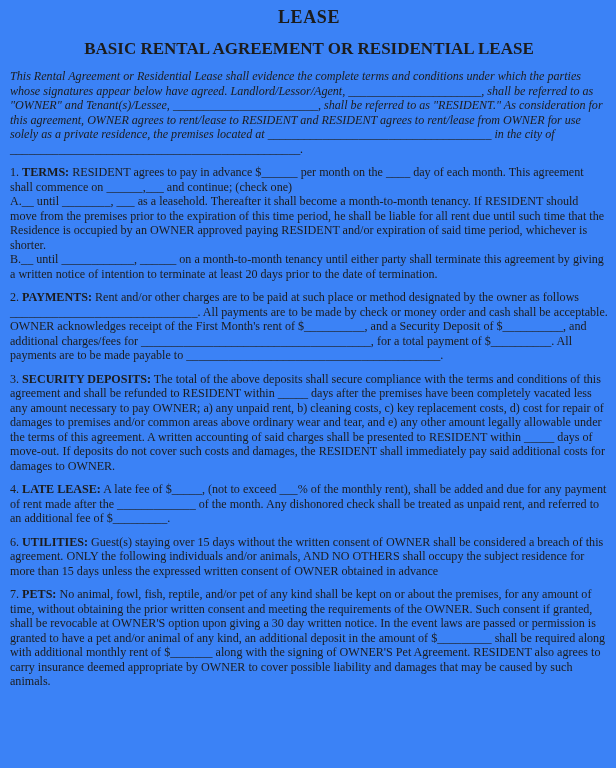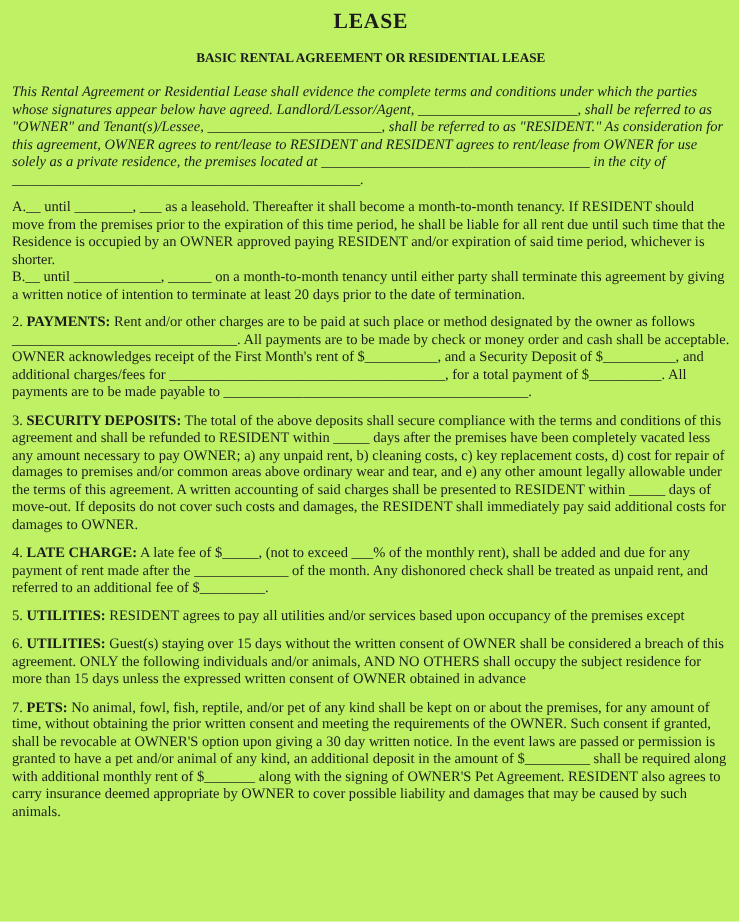--- a/index.html
+++ b/index.html
@@ -11,32 +11,32 @@
   }
   .page {
     box-sizing: border-box;
     width: 616px;
     height: 768px;
     padding: 6px 8px 0 10px;
     font-family: "Liberation Serif", "DejaVu Serif", serif;
     font-size: 12.1px;
     line-height: 14.5px;
     color: #1c1c1c;
-    background: #bef264;
+    background: #3b82f6;
   }
   .doc-title {
     text-align: center;
     font-size: 18px;
     font-weight: bold;
     letter-spacing: 0.6px;
     margin: 4px 0 0 0;
   }
   .doc-subtitle {
     text-align: center;
-    font-size: 11px;
+    font-size: 17px;
     font-weight: bold;
     margin: 17px 0 0 0;
   }
   .intro { margin: 13px 0 0 0; font-style: italic; }
   .sec { margin: 9px 0 0 0; }
   .first { margin: 0; }
   .clause { margin: 0; }
   .blank-line { margin: 2px 0 0 0; }
   .lbl { font-weight: bold; }
   .num { font-weight: normal; }
@@ -46,38 +46,38 @@
 
 <div class="page">
 
   <h1 class="doc-title">LEASE</h1>
 
   <h2 class="doc-subtitle">BASIC RENTAL AGREEMENT OR RESIDENTIAL LEASE</h2>
 
   <p class="intro">This Rental Agreement or Residential Lease shall evidence the complete terms and conditions under which the parties whose signatures appear below have agreed. Landlord/Lessor/Agent, ______________________, shall be referred to as "OWNER" and Tenant(s)/Lessee, ________________________, shall be referred to as "RESIDENT." As consideration for this agreement, OWNER agrees to rent/lease to RESIDENT and RESIDENT agrees to rent/lease from OWNER for use solely as a private residence, the premises located at _____________________________________ in the city of ________________________________________________.</p>
 
   <div class="sec">
+    <p class="first"><span class="num">1.</span> <span class="lbl">TERMS:</span> <span>RESIDENT agrees to pay in advance $______ per month on the ____ day of each month. This agreement shall commence on ______,___ and continue; (check one)</span></p>
     <div class="clause">A.__ until ________, ___ as a leasehold. Thereafter it shall become a month-to-month tenancy. If RESIDENT should move from the premises prior to the expiration of this time period, he shall be liable for all rent due until such time that the Residence is occupied by an OWNER approved paying RESIDENT and/or expiration of said time period, whichever is shorter.</div>
     <div class="clause">B.__ until ____________, ______ on a month-to-month tenancy until either party shall terminate this agreement by giving a written notice of intention to terminate at least 20 days prior to the date of termination.</div>
   </div>
 
   <div class="sec">
     <p class="first"><span class="num">2.</span> <span class="lbl">PAYMENTS:</span> <span>Rent and/or other charges are to be paid at such place or method designated by the owner as follows _______________________________. All payments are to be made by check or money order and cash shall be acceptable. OWNER acknowledges receipt of the First Month's rent of $__________, and a Security Deposit of $__________, and additional charges/fees for ______________________________________, for a total payment of $__________. All payments are to be made payable to __________________________________________.</span></p>
   </div>
 
   <div class="sec">
     <p class="first"><span class="num">3.</span> <span class="lbl">SECURITY DEPOSITS:</span> <span>The total of the above deposits shall secure compliance with the terms and conditions of this agreement and shall be refunded to RESIDENT within _____ days after the premises have been completely vacated less any amount necessary to pay OWNER; a) any unpaid rent, b) cleaning costs, c) key replacement costs, d) cost for repair of damages to premises and/or common areas above ordinary wear and tear, and e) any other amount legally allowable under the terms of this agreement. A written accounting of said charges shall be presented to RESIDENT within _____ days of move-out. If deposits do not cover such costs and damages, the RESIDENT shall immediately pay said additional costs for damages to OWNER.</span></p>
   </div>
 
   <div class="sec">
-    <p class="first"><span class="num">4.</span> <span class="lbl">LATE CHARGE:</span> <span>A late fee of $_____, (not to exceed ___% of the monthly rent), shall be added and due for any payment of rent made after the _____________ of the month. Any dishonored check shall be treated as unpaid rent, and referred to an additional fee of $_________.</span></p>
+    <p class="first"><span class="num">4.</span> <span class="lbl">LATE LEASE:</span> <span>A late fee of $_____, (not to exceed ___% of the monthly rent), shall be added and due for any payment of rent made after the _____________ of the month. Any dishonored check shall be treated as unpaid rent, and referred to an additional fee of $_________.</span></p>
   </div>
 
   <div class="sec">
-    <p class="first"><span class="num">5.</span> <span class="lbl">UTILITIES:</span> <span>RESIDENT agrees to pay all utilities and/or services based upon occupancy of the premises except</span></p>
   </div>
 
   <div class="sec">
     <p class="first"><span class="num">6.</span> <span class="lbl">UTILITIES:</span> <span>Guest(s) staying over 15 days without the written consent of OWNER shall be considered a breach of this agreement. ONLY the following individuals and/or animals, AND NO OTHERS shall occupy the subject residence for more than 15 days unless the expressed written consent of OWNER obtained in advance</span></p>
   </div>
 
   <div class="sec">
     <p class="first"><span class="num">7.</span> <span class="lbl">PETS:</span> <span>No animal, fowl, fish, reptile, and/or pet of any kind shall be kept on or about the premises, for any amount of time, without obtaining the prior written consent and meeting the requirements of the OWNER. Such consent if granted, shall be revocable at OWNER'S option upon giving a 30 day written notice. In the event laws are passed or permission is granted to have a pet and/or animal of any kind, an additional deposit in the amount of $_________ shall be required along with additional monthly rent of $_______ along with the signing of OWNER'S Pet Agreement. RESIDENT also agrees to carry insurance deemed appropriate by OWNER to cover possible liability and damages that may be caused by such animals.</span></p>
   </div>
 

